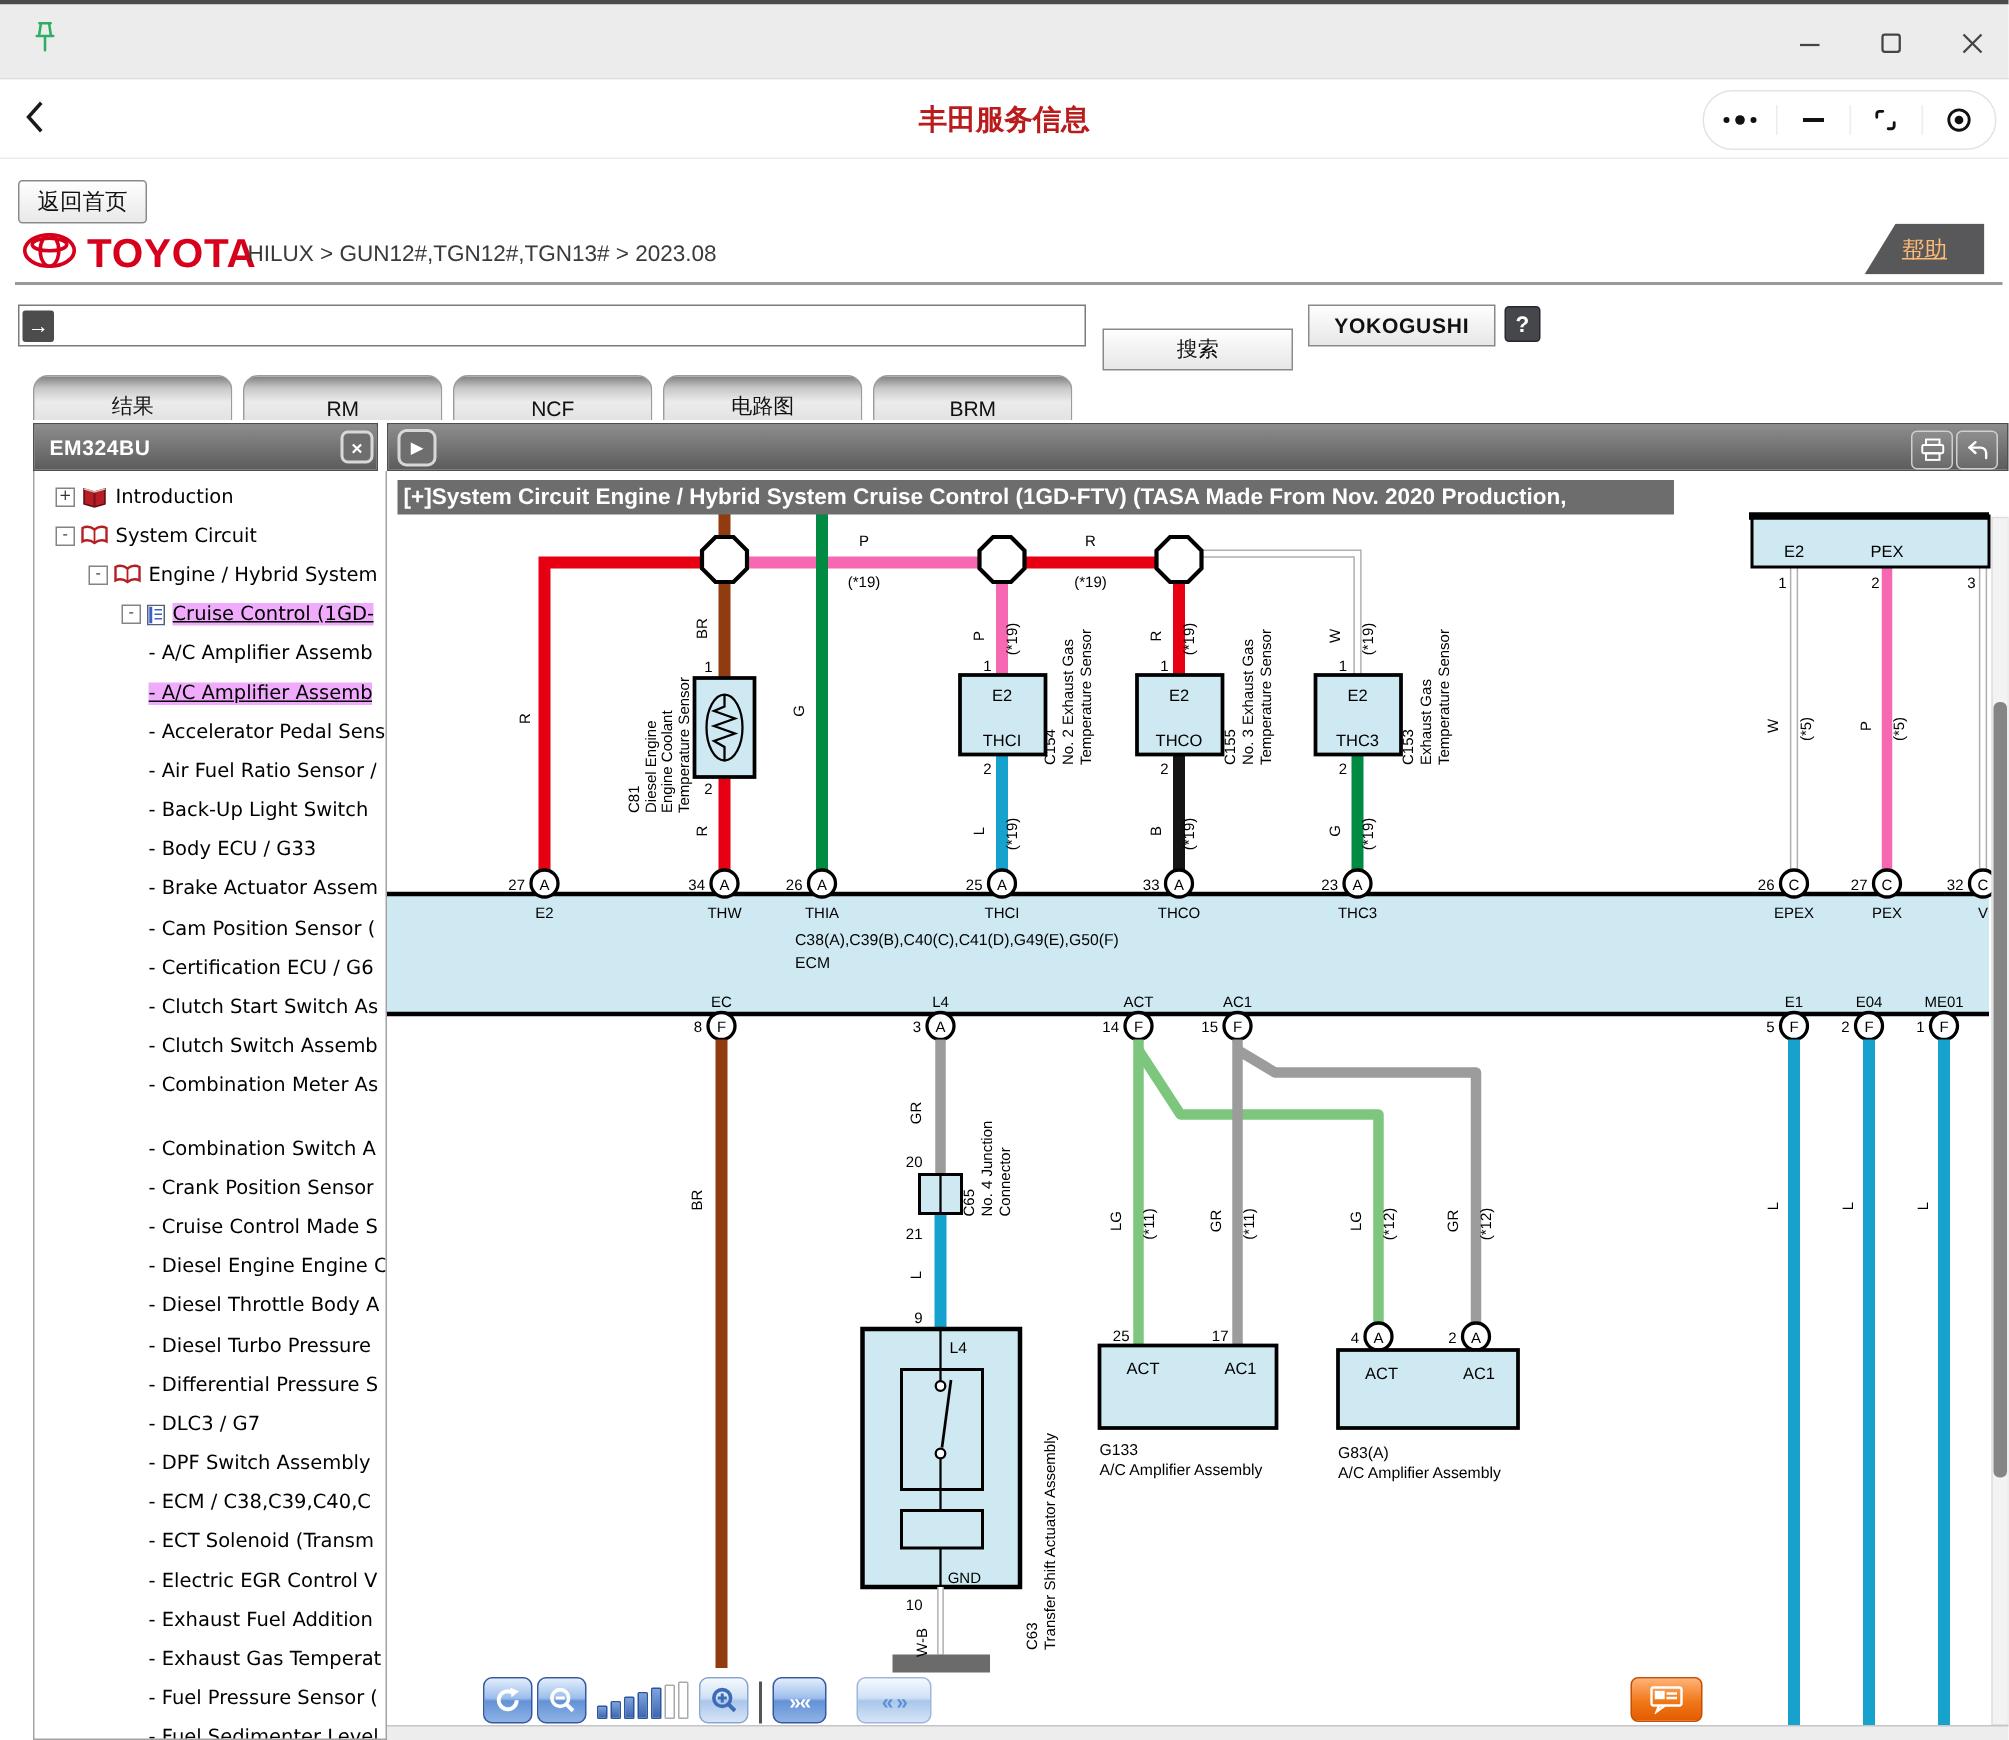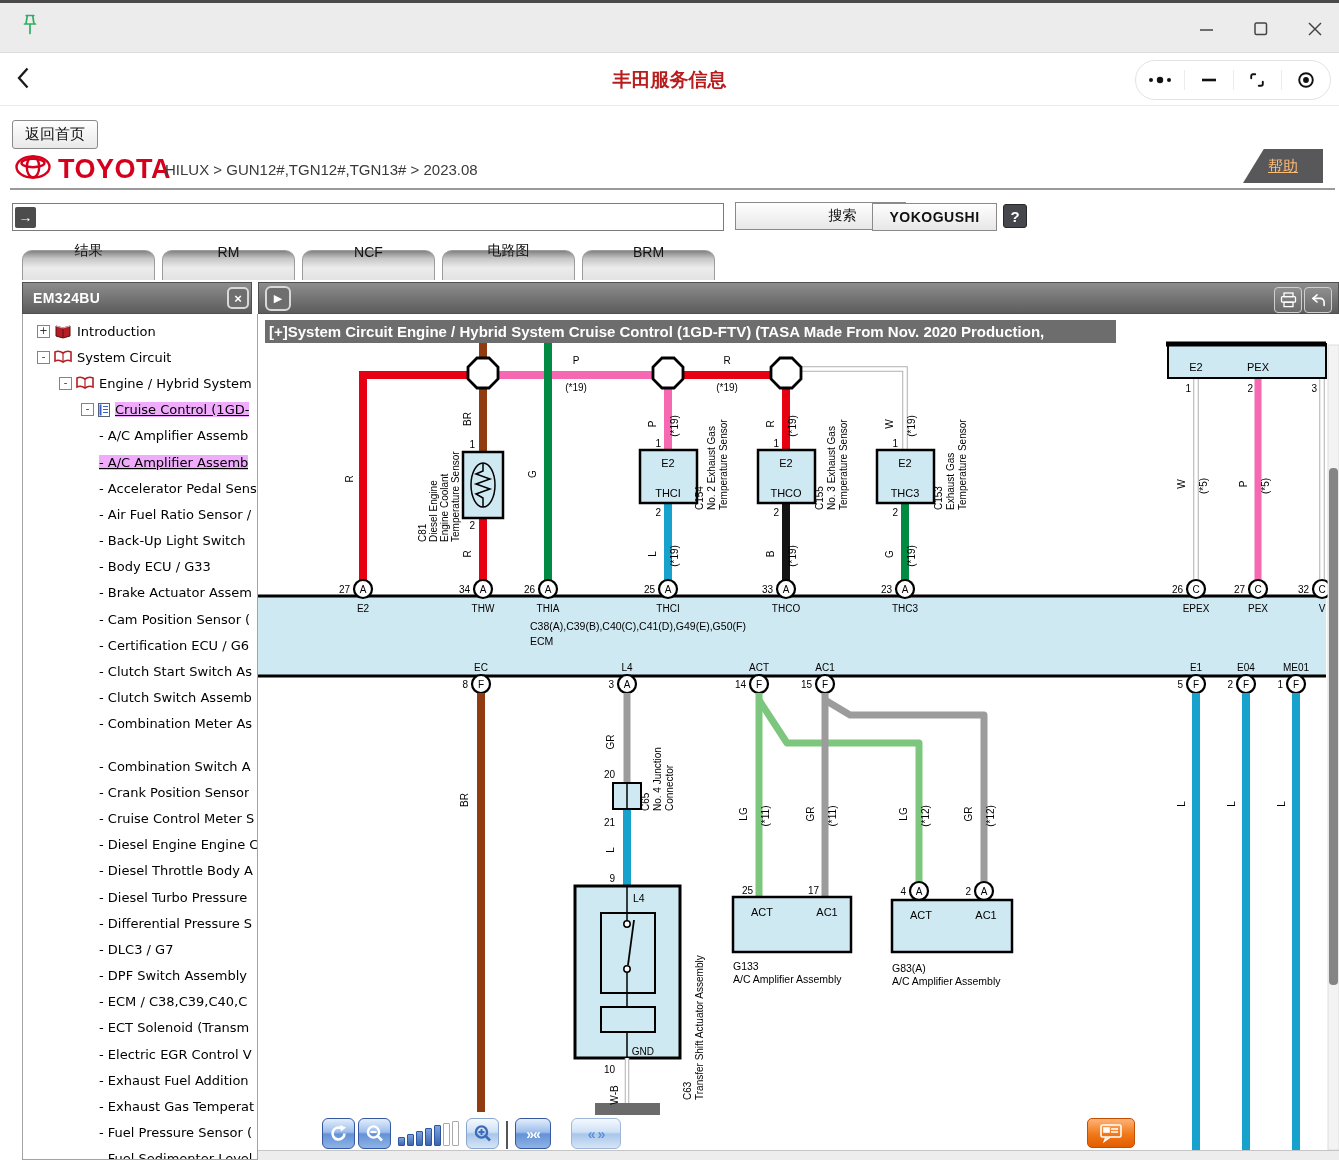--- a/index.html
+++ b/index.html
@@ -26,28 +26,28 @@
     clip-path:polygon(26% 0,100% 0,100% 100%,0 100%);display:flex;align-items:center;justify-content:center;}
   #helpbtn span{color:#fdba74;font-size:15px;text-decoration:underline;margin-left:0;}
   #hr1{left:10px;top:188px;width:1325px;height:0;border-top:2px solid #9a9a9a;}
   #searchbox{left:12px;top:203px;width:710px;height:26px;border:1px solid #7b7b7b;background:#fff;display:flex;align-items:center;}
   #searchicon{width:21px;height:21px;margin-left:2px;background:#4c4c4c;border-radius:2px;color:#fff;
     display:flex;align-items:center;justify-content:center;font-size:14px;font-weight:bold;}
   #searchinput{border:none;outline:none;flex:1;font-size:14px;color:#333;padding:0 4px;font-family:inherit;}
   #searchinput::placeholder{color:#9a9a9a;}
   .graybtn{border:1px solid #8a8a8a;background:linear-gradient(#fefefe,#e7e7e7);display:flex;align-items:center;justify-content:center;
     font-size:14px;color:#111;}
-  #searchbtn{left:735px;top:202px;width:125px;height:26px;padding-left:44px;}
+  #searchbtn{left:735px;top:219px;width:125px;height:26px;}
   #yokobtn{left:872px;top:203px;width:123px;height:26px;font-weight:bold;letter-spacing:.5px;}
   #qbtn{left:1003px;top:204px;width:22px;height:22px;background:#45474c;border:1px solid #26282c;border-radius:3px;
     color:#fff;font-weight:bold;font-size:15px;display:flex;align-items:center;justify-content:center;}
   
   .tab{position:absolute;top:250px;width:133px;height:30px;border:1px solid #9c9c9c;border-bottom:none;
     border-radius:10px 10px 0 0;background:linear-gradient(180deg,#828282 0%,#c6c6c6 26%,#ececec 58%,#e3e3e3 100%);
-    display:flex;align-items:flex-end;justify-content:center;font-size:14px;color:#111;padding-bottom:20px;box-sizing:border-box;text-align:center;}
+    display:flex;align-items:flex-end;justify-content:center;font-size:14px;color:#111;padding-bottom:0;box-sizing:border-box;text-align:center;}
   
   #embar{left:22px;top:282px;width:230px;height:32px;background:linear-gradient(#8d8d8d,#5c5c5c);
     border:1px solid #4f4f4f;box-sizing:border-box;display:flex;align-items:center;}
   #embar b{color:#fff;font-size:14px;margin-left:10px;letter-spacing:.4px;}
   #emclose{position:absolute;left:227px;top:287px;width:22px;height:22px;background:#6e6e6e;border:2px solid #d8d8d8;
     border-radius:5px;color:#fff;font-size:13px;font-weight:bold;display:flex;align-items:center;justify-content:center;box-sizing:border-box;}
   #darkbar{left:258px;top:282px;width:1081px;height:32px;background:linear-gradient(#8d8d8d,#5c5c5c);
     border:1px solid #4f4f4f;box-sizing:border-box;}
   #playbtn{position:absolute;left:6px;top:3px;width:26px;height:25px;background:#6e6e6e;border:2px solid #d8d8d8;
     border-radius:6px;color:#fff;font-size:11px;display:flex;align-items:center;justify-content:center;box-sizing:border-box;}
@@ -312,21 +312,21 @@
     <div class="trow" style="padding-left: 76px;">
       <span class="tlabel">- Combination Meter As</span>
     </div>
     <div class="trow" style="padding-left: 76px; margin-top: 16px;">
       <span class="tlabel">- Combination Switch A</span>
     </div>
     <div class="trow" style="padding-left: 76px;">
       <span class="tlabel">- Crank Position Sensor</span>
     </div>
     <div class="trow" style="padding-left: 76px;">
-      <span class="tlabel">- Cruise Control Meter S</span>
+      <span class="tlabel">- Cruise Control Made S</span>
     </div>
     <div class="trow" style="padding-left: 76px;">
       <span class="tlabel">- Diesel Engine Engine C</span>
     </div>
     <div class="trow" style="padding-left: 76px;">
       <span class="tlabel">- Diesel Throttle Body A</span>
     </div>
     <div class="trow" style="padding-left: 76px;">
       <span class="tlabel">- Diesel Turbo Pressure</span>
     </div>

